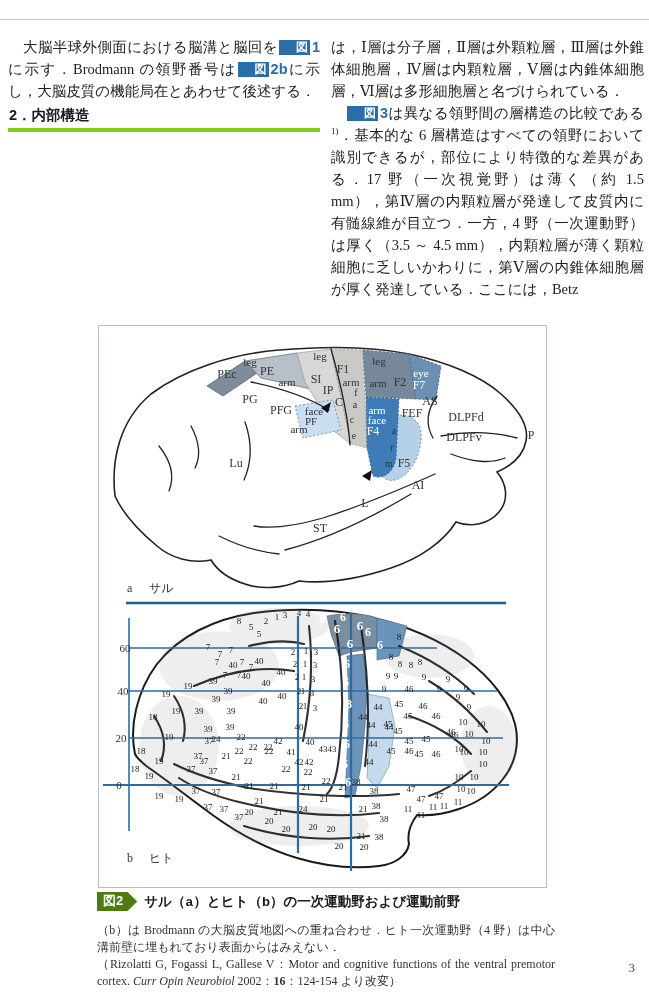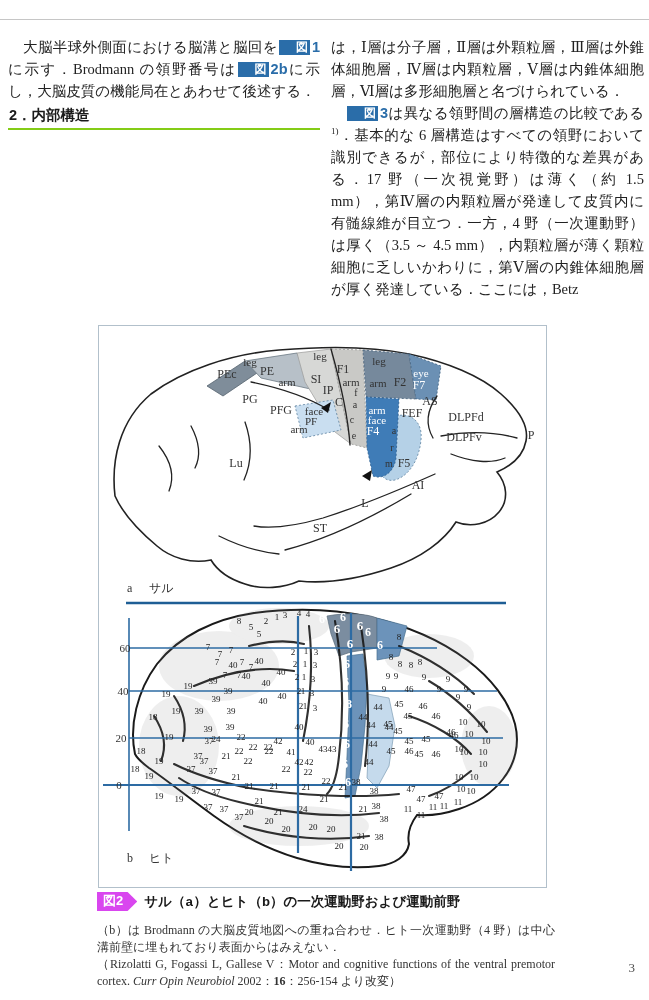--- a/index.html
+++ b/index.html
@@ -8,33 +8,33 @@
   .page{position:absolute;inset:0;background:#ffffff;}
   .running-head{position:absolute;top:3px;right:10px;font-size:11.5px;color:#757575;
        letter-spacing:1.5px;font-family:"Liberation Sans","DejaVu Sans",sans-serif;}
   .head-rule{position:absolute;top:19px;left:0;width:649px;height:0;border-top:1px solid #c6c6c6;}
   .col{position:absolute;top:36px;font-size:14.5px;line-height:22px;text-align:justify;}
   .col-left{left:8px;width:312px;}
   .col-right{left:331px;width:313px;}
   .col p{margin:0;}
   .indent{text-indent:15px;}
   .sec-head{font-family:"Liberation Sans","DejaVu Sans",sans-serif;font-weight:bold;
-       font-size:14.5px;color:#1a1a1a;border-bottom:2px solid #84cc16;padding:1px 0 2px 1px;
+       font-size:14.5px;color:#1a1a1a;border-bottom:4px solid #84cc16;padding:1px 0 2px 1px;
        margin:1px 0 2px 0;}
   .figref-box{display:inline-block;background:#2a6da9;color:#fff;
        font-family:"Liberation Sans","DejaVu Sans",sans-serif;font-weight:bold;font-size:12px;
        line-height:15px;padding:0 2px;margin:0 2px 0 1px;vertical-align:1px;}
   .figref-num{color:#2a6da9;font-weight:bold;
        font-family:"Liberation Sans","DejaVu Sans",sans-serif;}
   sup{font-size:9px;line-height:0;}
   .figure-box{position:absolute;left:98px;top:325px;width:447px;height:561px;
        border:1px solid #b2c0cb;background:#fff;}
   .caption{position:absolute;left:97px;top:892px;width:458px;}
   .caption-head{display:flex;align-items:center;gap:7px;}
-  .badge{background:#d946ef;color:#fff;font-family:"Liberation Sans","DejaVu Sans",sans-serif;
+  .badge{background:#4d7c0f;color:#fff;font-family:"Liberation Sans","DejaVu Sans",sans-serif;
        font-weight:bold;font-size:13px;line-height:16px;padding:1px 14px 2px 6px;
        clip-path:polygon(0 0,76% 0,100% 50%,76% 100%,0 100%);}
   .cap-title{font-family:Liberation Mono, monospace;font-weight:bold;
        font-size:13.5px;color:#1a1a1a;}
   .cap-note{font-size:12px;line-height:17px;margin-top:11px;color:#333;text-align:justify;}
   .cap-cite{font-size:12px;line-height:17px;color:#333;text-align:justify;}
   .pageno{position:absolute;right:14px;top:960px;font-size:13px;color:#4a4a4a;}
   svg text{font-family:"Liberation Serif","DejaVu Serif",serif;}
   .mk-label{text-anchor:middle;}
   .hm-label{text-anchor:middle;}
@@ -377,17 +377,17 @@
       </g>
     </svg>
   </div>
 
   <div class="caption">
     <div class="caption-head">
       <span class="badge">図2</span>
       <span class="cap-title">サル（a）とヒト（b）の一次運動野および運動前野</span>
     </div>
     <div class="cap-note">（b）は Brodmann の大脳皮質地図への重ね合わせ．ヒト一次運動野（4 野）は中心溝前壁に埋もれており表面からはみえない．</div>
-    <div class="cap-cite"><span>（Rizolatti G, Fogassi L, Gallese V：Motor and cognitive functions of the ventral premotor cortex. </span><i>Curr Opin Neurobiol</i><span> 2002：</span><b>16</b><span>：256-154 より改変）</span></div>
+    <div class="cap-cite"><span>（Rizolatti G, Fogassi L, Gallese V：Motor and cognitive functions of the ventral premotor cortex. </span><i>Curr Opin Neurobiol</i><span> 2002：</span><b>16</b><span>：124-154 より改変）</span></div>
   </div>
 
   <div class="pageno">3</div>
 </div>
 
 </body></html>

